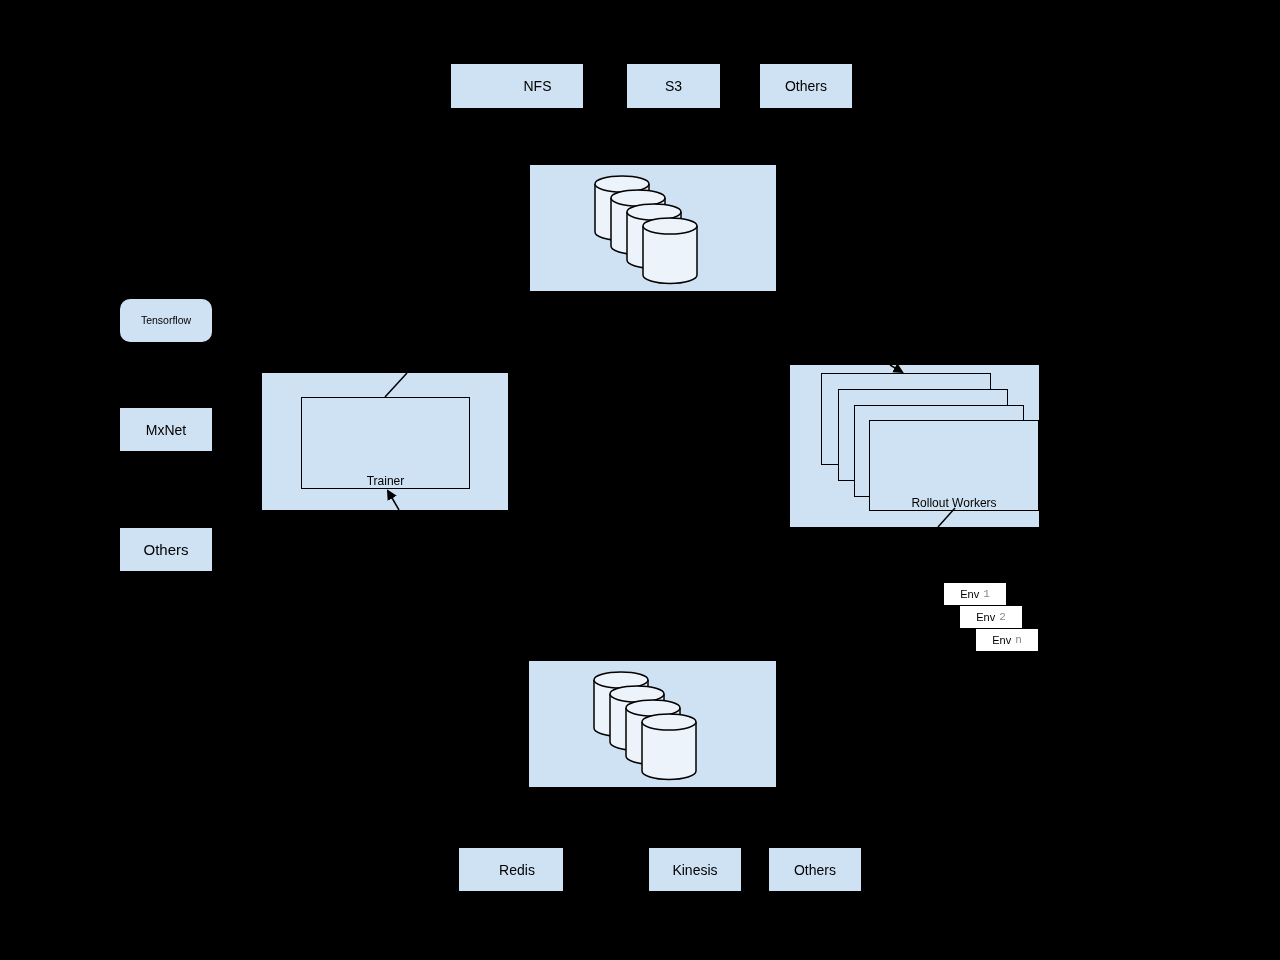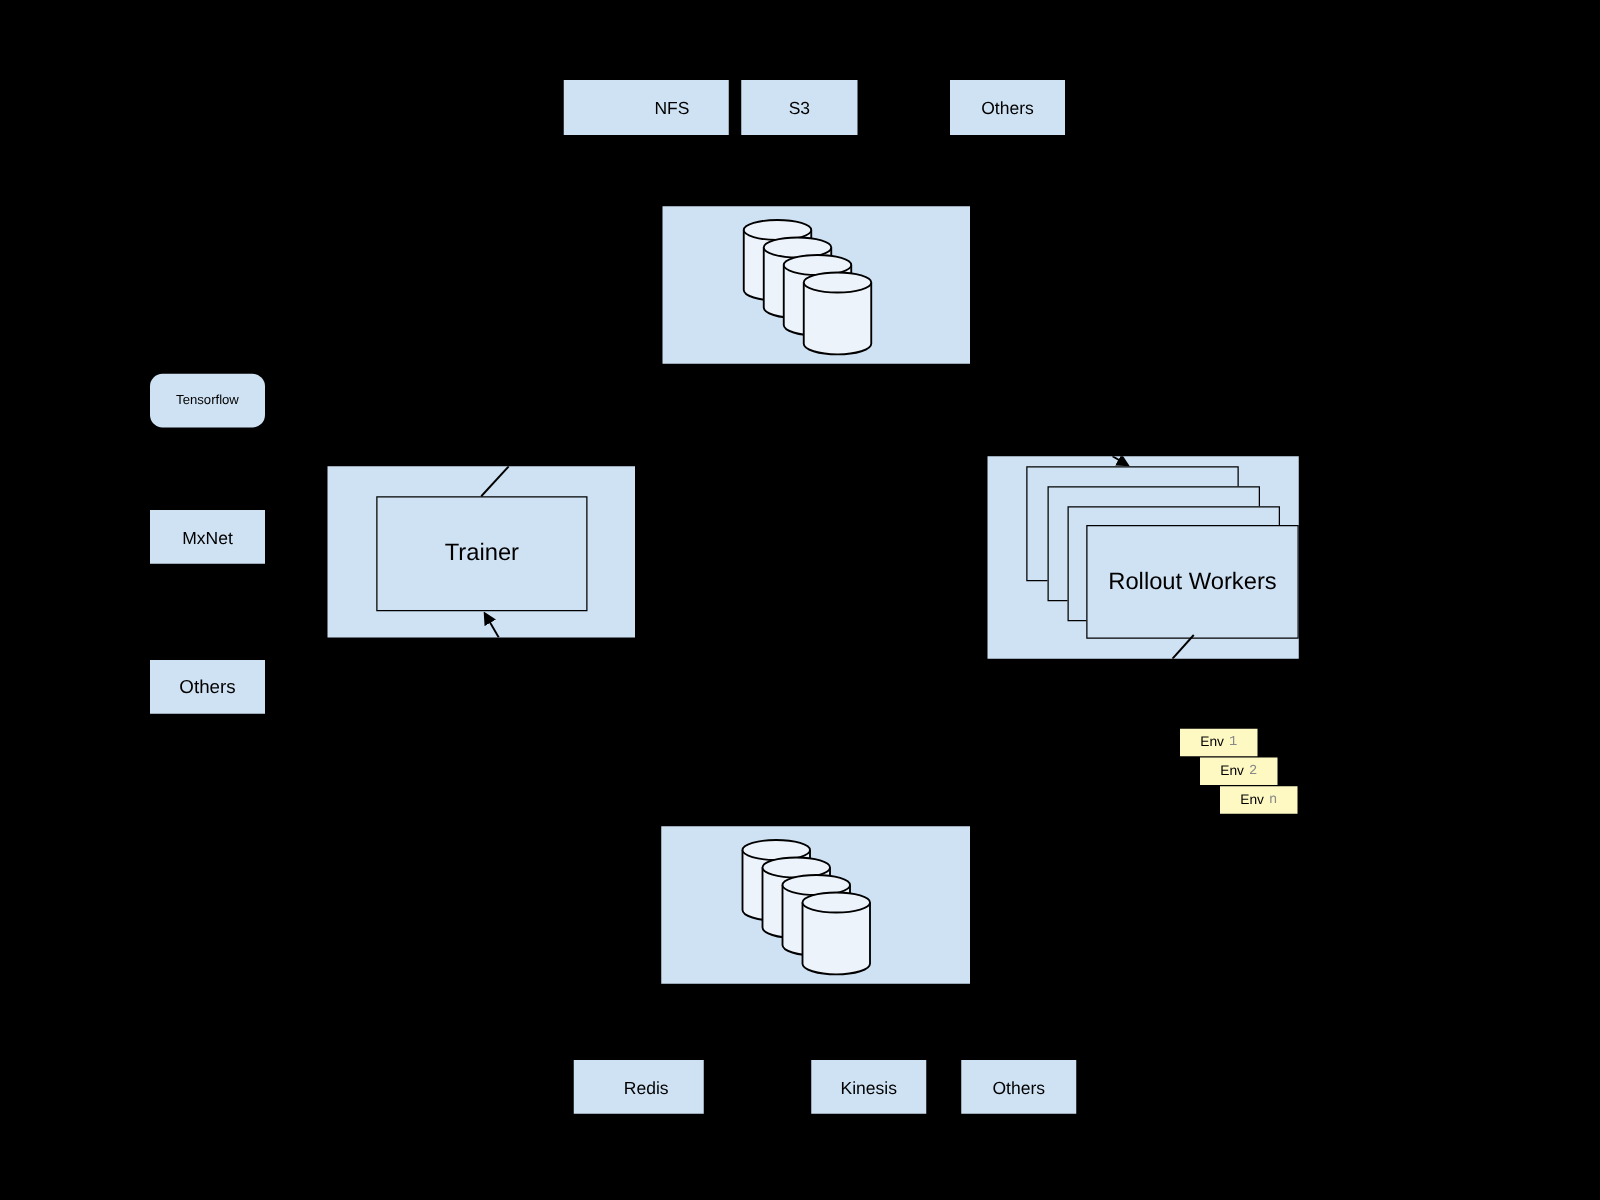--- a/index.html
+++ b/index.html
@@ -8,42 +8,42 @@
     font-family:"Liberation Sans",sans-serif;overflow:hidden;color:#000;
   }
   .bluebox{
     position:absolute;background:#cfe2f3;
     display:flex;align-items:center;justify-content:center;
     font-size:14px;line-height:1;white-space:nowrap;
   }
   .panel{position:absolute;background:#cfe2f3;}
   .innerrect{
     position:absolute;background:#cfe2f3;border:1.5px solid #000;
-    box-sizing:border-box;display:flex;align-items:center;justify-content:center;
-    font-size:19px;
+    box-sizing:border-box;display:flex;align-items:flex-end;justify-content:center;
+    font-size:12px;
   }
   .overlay{position:absolute;left:0;top:0;pointer-events:none;}
   .envbox{
-    position:absolute;background:#fef9c3;width:62px;height:22px;
+    position:absolute;background:#ffffff;width:62px;height:22px;
     display:flex;align-items:center;justify-content:center;gap:4px;
     font-size:11px;
   }
   .env-index{font-family:"Liberation Mono","DejaVu Sans Mono",monospace;color:#888888;font-size:11px;}
   .small-label{font-size:10.5px;}
   .big-label{font-size:15px;}
 </style>
 </head>
 <body>
 
 <div class="stage">
 
   <div class="bluebox" style="left:451px;top:64px;width:91px;height:44px;padding-left:41px;">
     <span>NFS</span>
   </div>
-  <div class="bluebox" style="left:593px;top:64px;width:93px;height:44px;">
+  <div class="bluebox" style="left:627px;top:64px;width:93px;height:44px;">
     <span>S3</span>
   </div>
   <div class="bluebox" style="left:760px;top:64px;width:92px;height:44px;">
     <span>Others</span>
   </div>
 
   <div class="panel" style="left:530px;top:165px;width:246px;height:126px;">
     <svg class="overlay" width="246" height="126" viewBox="0 0 246 126">
       <g transform="translate(64,10)">
         <path d="M1,9 L1,57 A27,8.5 0 0 0 55,57 L55,9" fill="#edf3fb" stroke="#000" stroke-width="1.5"></path>

